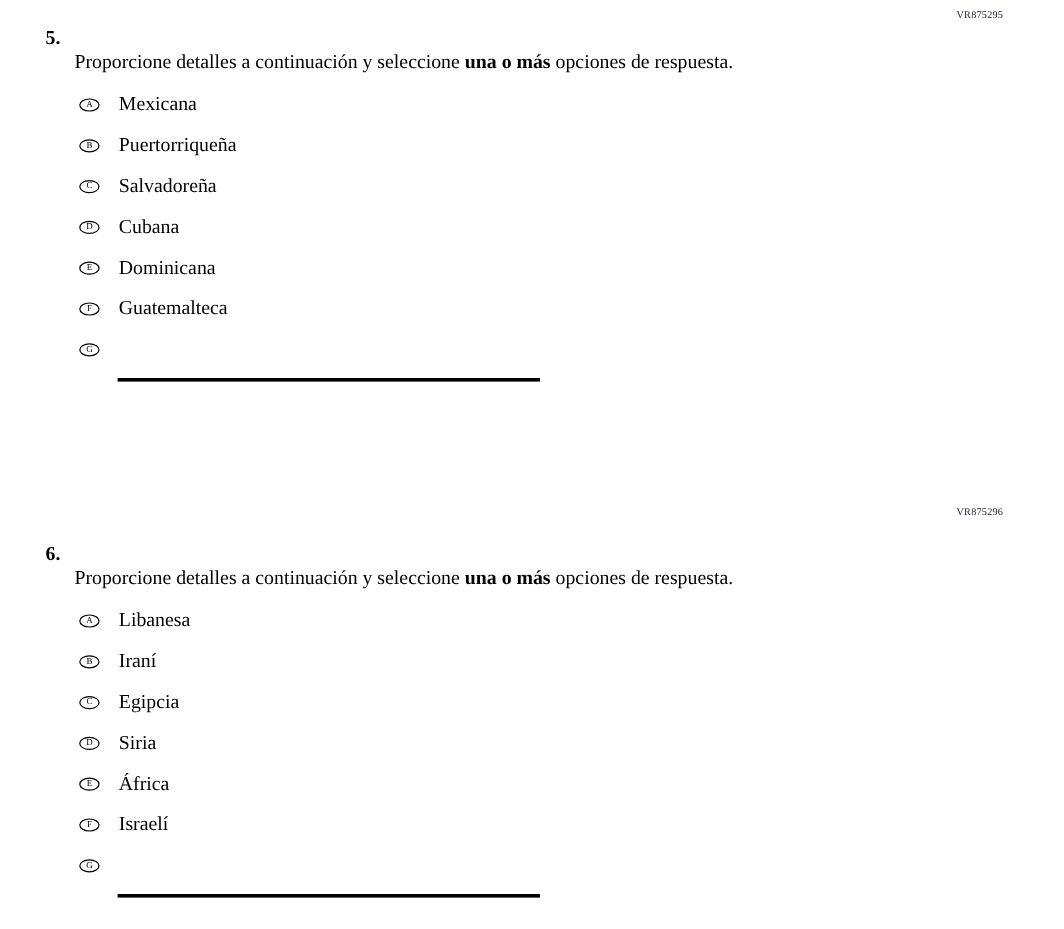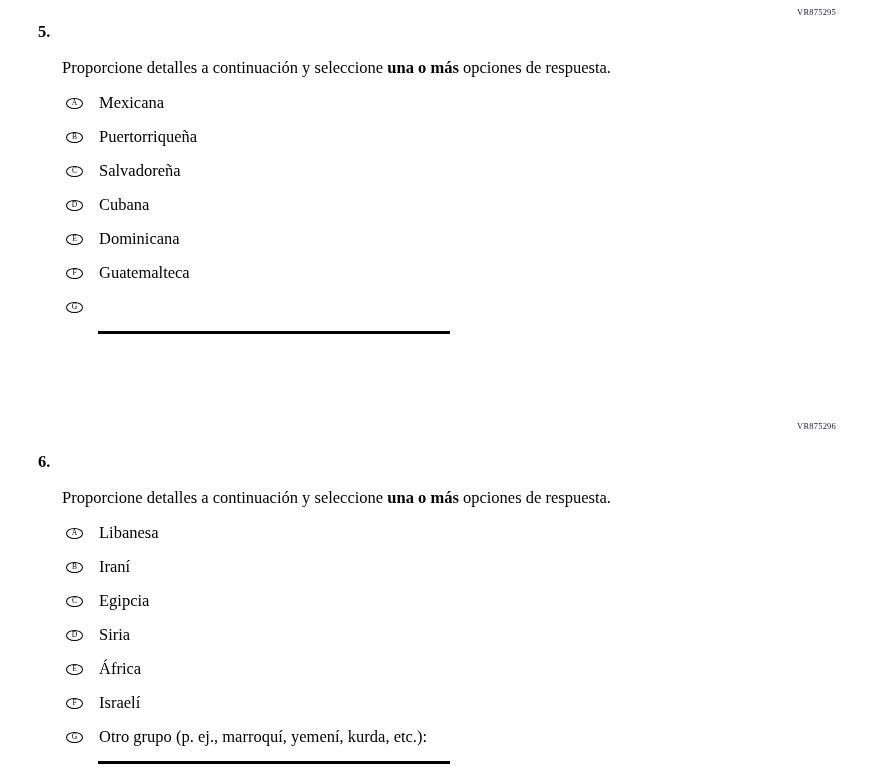--- a/index.html
+++ b/index.html
@@ -35,21 +35,21 @@
     line-height: 20px;
     height: 20px;
     white-space: nowrap;
   }
   .q-number {
     font-weight: bold;
     width: 24px;
     flex: 0 0 24px;
   }
   .instruction {
-    margin-top: 16px;
+    margin-top: 0;
     margin-left: 24px;
     line-height: 20px;
     height: 20px;
     white-space: nowrap;
   }
   .instruction b { font-weight: bold; }
   ul.options {
     list-style: none;
     margin: 8px 0 0 0;
     padding: 0 0 0 28px;
@@ -155,19 +155,18 @@
       <li class="opt">
         <span class="bubble">E</span>
         <span>África</span>
       </li>
       <li class="opt">
         <span class="bubble">F</span>
         <span>Israelí</span>
       </li>
       <li class="opt">
         <span class="bubble">G</span>
-        <span>Otro grupo (p. ej., marroquí, yemení, kurda, etc.):</span>
       </li>
     </ul>
     <div class="write-in"></div>
   </div>
 
 </div>
 
 </body></html>

